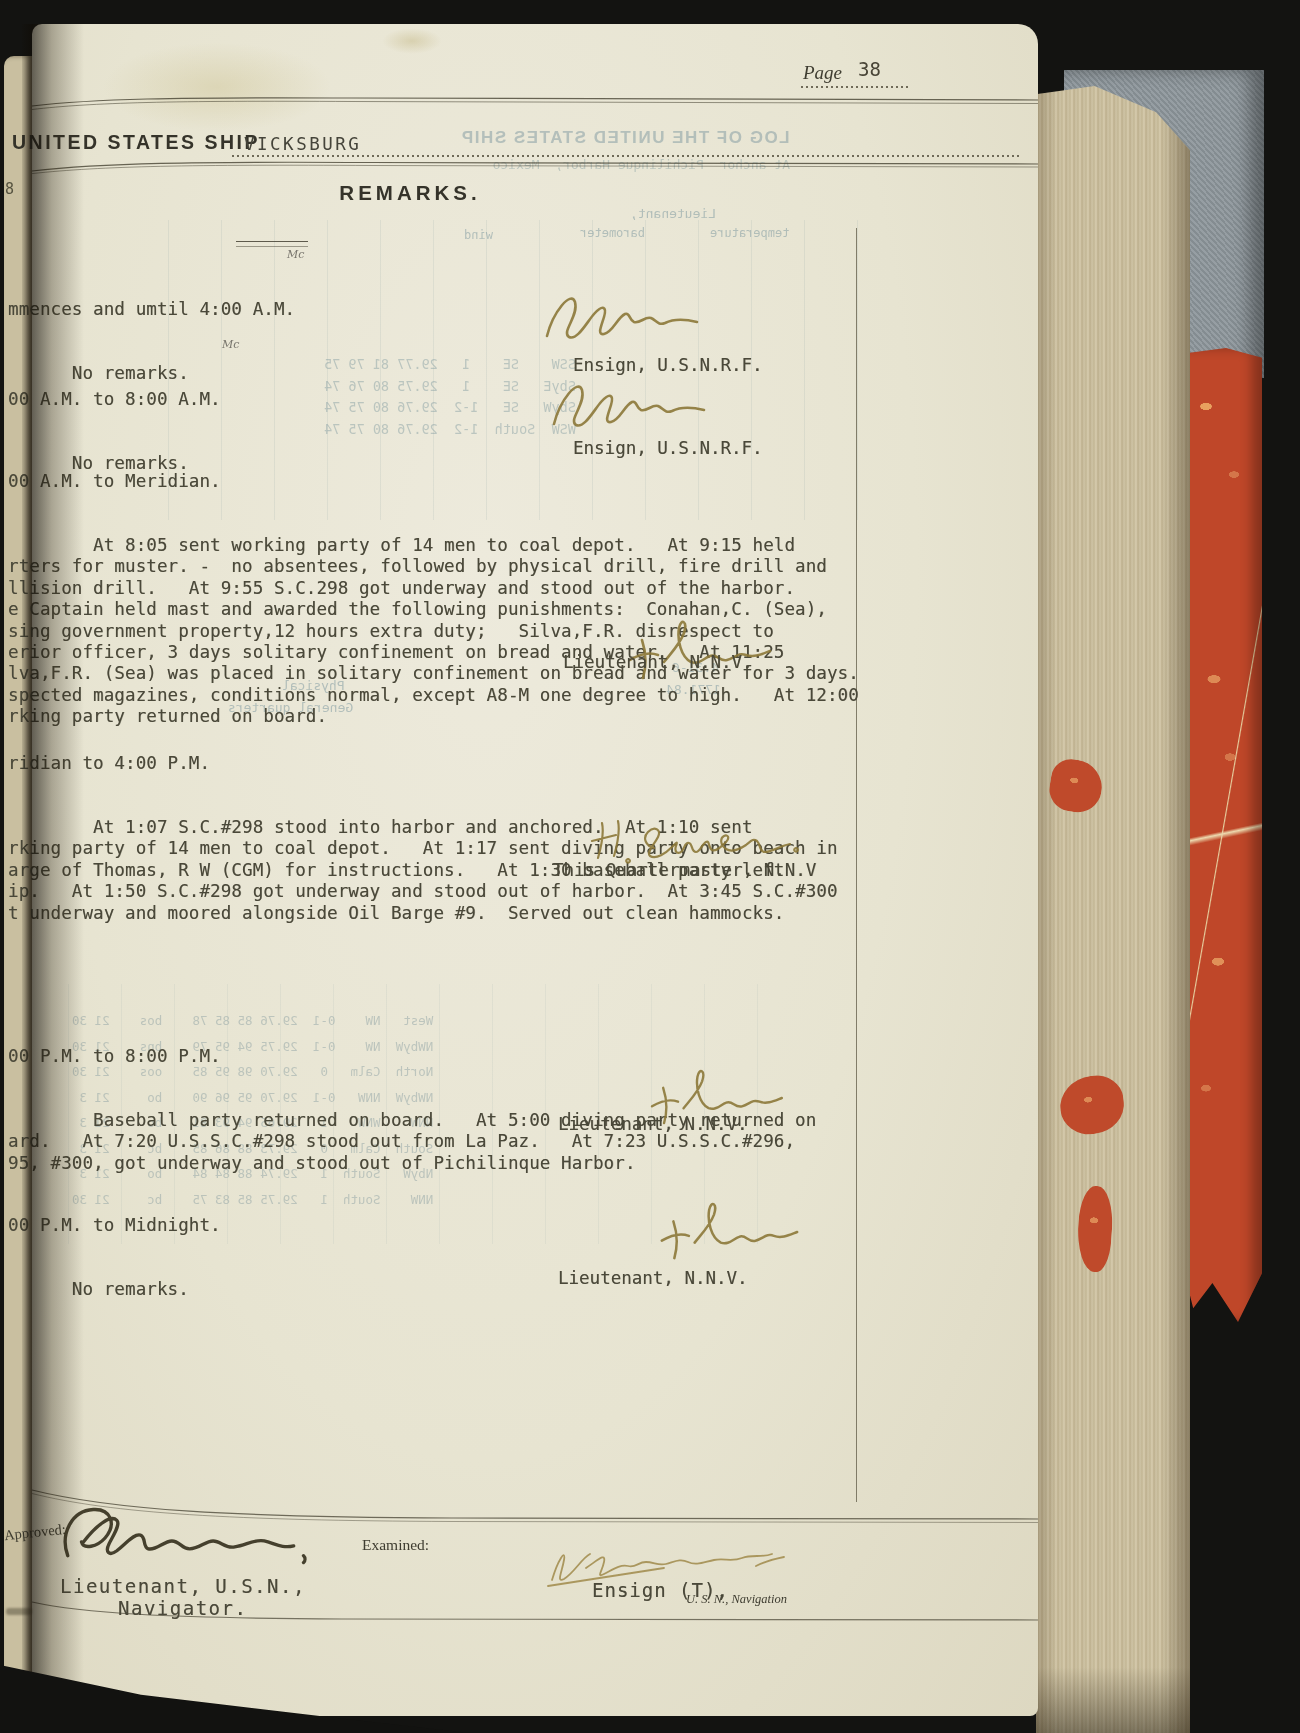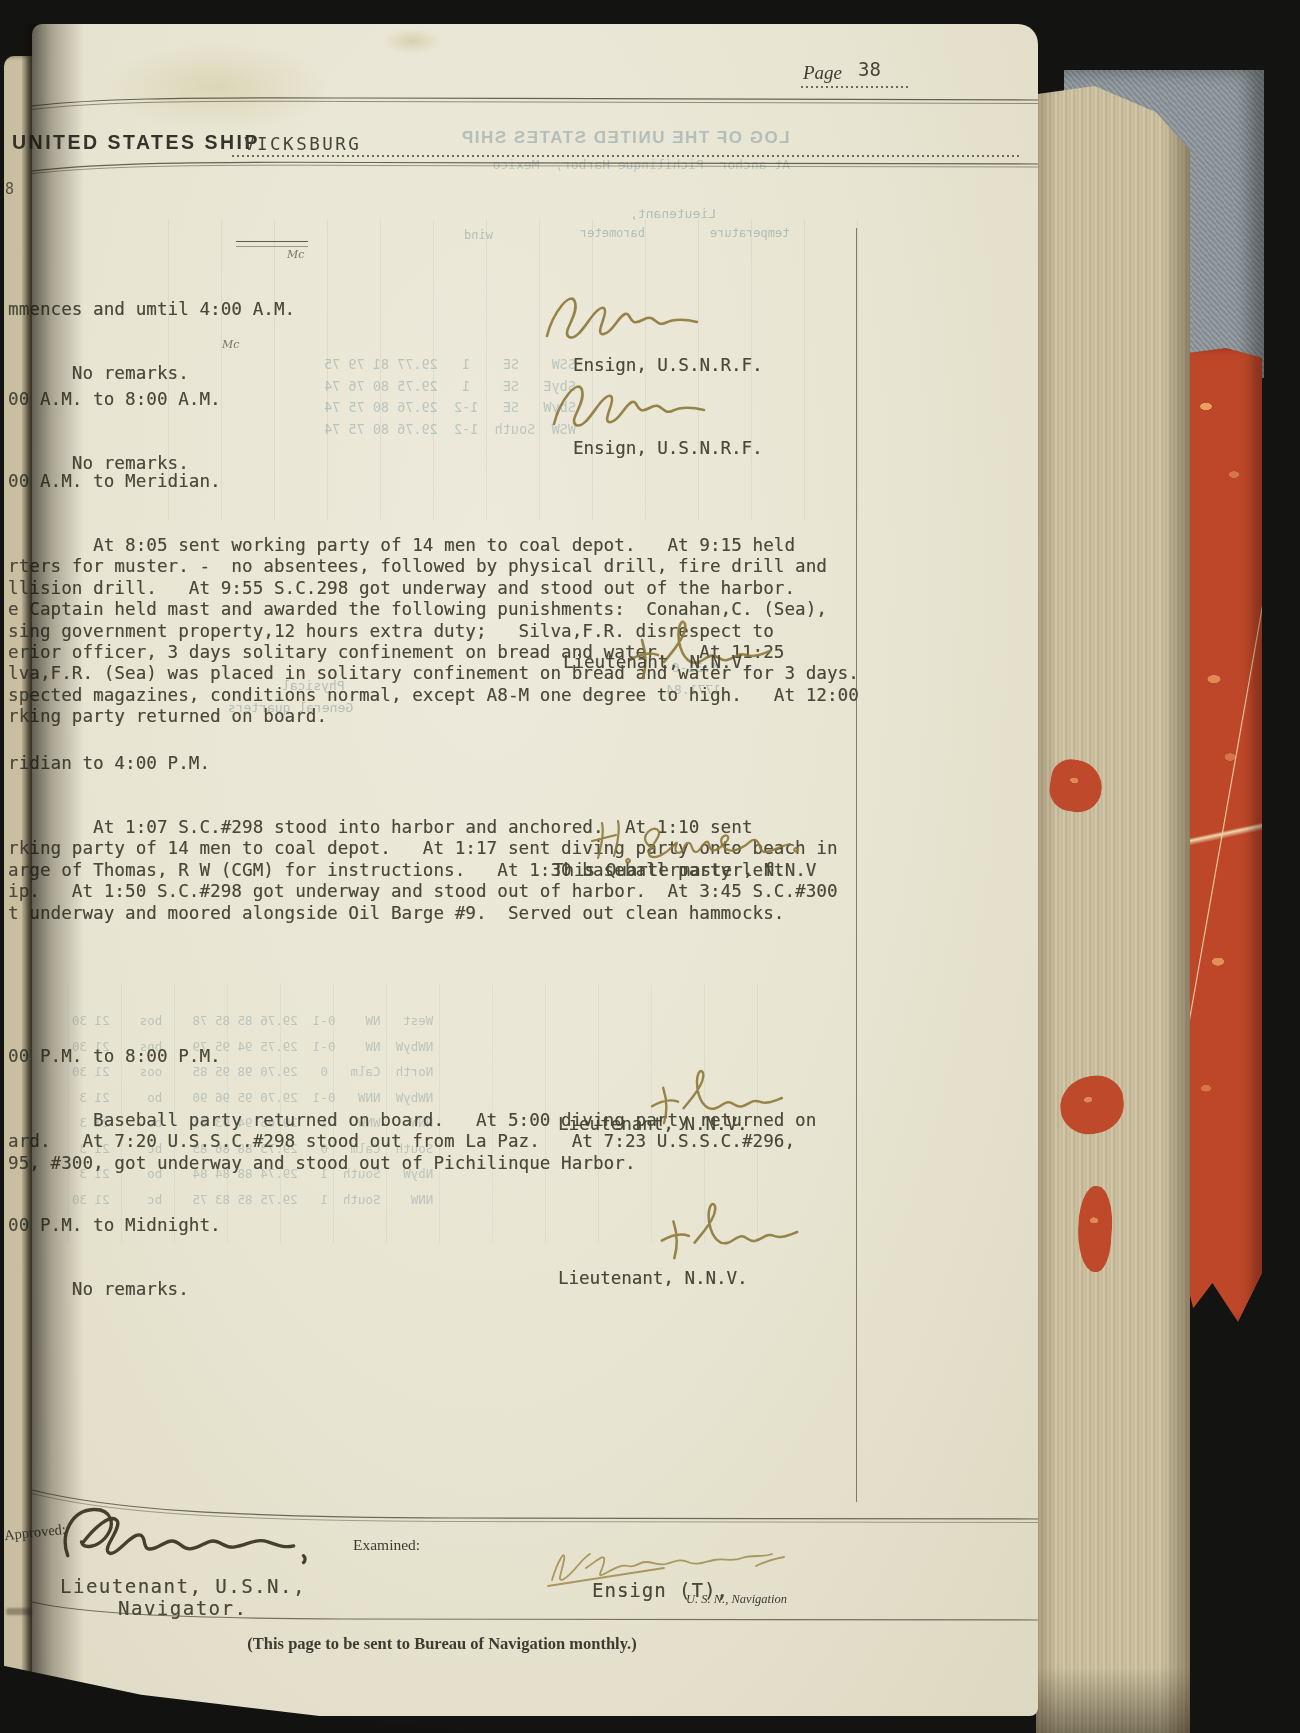--- a/index.html
+++ b/index.html
@@ -115,20 +115,21 @@
 
     <div class="print-bold" style="left:-20px;top:107px;font-size:19.5px;letter-spacing:2.5px;">UNITED STATES SHIP</div>
     <div class="dotline" style="left:200px;top:131px;width:788px;"></div>
     <div style="left:212px;top:110px;font:17.5px 'DejaVu Sans Mono',monospace;letter-spacing:2.5px;color:#45443a;">VICKSBURG</div>
 
     <svg class="sig" width="1006" height="14" viewBox="0 0 1006 14" style="left:0;top:136px;">
       <path d="M0,11 C70,3 160,1.5 340,2.5 L1006,4" fill="none" stroke="rgba(70,66,50,0.8)" stroke-width="1.2"></path>
       <path d="M0,13.6 C70,6 160,4.5 340,5.5 L1006,7" fill="none" stroke="rgba(70,66,50,0.5)" stroke-width="1"></path>
     </svg>
 
+    <div class="print-bold" style="left:128px;top:157px;width:500px;text-align:center;font-size:20.5px;letter-spacing:4px;">REMARKS.</div>
     <div style="left:204px;top:217px;width:72px;height:4px;border-top:1.6px solid rgba(60,56,42,0.8);border-bottom:1px solid rgba(60,56,42,0.45);"></div>
 
     <div class="vline" style="left:824px;top:204px;height:1274px;"></div>
 
     <div class="pencil" style="left:255px;top:224px;">Mc</div>
     <div class="pencil" style="left:190px;top:314px;">Mc</div>
 
     <div class="typed" style="left:-24px;top:232px;">
       <div style="position:relative;">mmences and umtil 4:00 A.M.</div>
       <div style="position:relative;">      No remarks.</div>
@@ -202,28 +203,27 @@
       <path d="M0,7.5 C80,27.5 200,34.5 420,35.5 L1006,36.5" fill="none" stroke="rgba(70,66,50,0.45)" stroke-width="1"></path>
       <path d="M0,116 C50,127 130,132 310,133 L1006,134" fill="none" stroke="rgba(70,66,50,0.7)" stroke-width="1.2"></path>
     </svg>
 
     <div class="serif" style="left:-28px;top:1500px;font-size:14.5px;transform:rotate(-6deg);">Approved:</div>
     <svg class="sig" width="280" height="85" viewBox="0 0 285 85" style="left:20px;top:1472px;">
         <use href="#p-kerdau"></use>
       </svg>
     <div class="sig-title" style="left:28px;top:1552px;font-size:19px;letter-spacing:1.5px;">Lieutenant, U.S.N.,</div>
     <div class="sig-title" style="left:86px;top:1574px;font-size:19px;letter-spacing:1.5px;">Navigator.</div>
-    <div class="serif" style="left:321px;top:1512px;font-size:15.5px;">Examined:</div>
+    <div class="serif" style="left:330px;top:1512px;font-size:15.5px;">Examined:</div>
     <svg class="sig" width="255" height="54" viewBox="0 0 255 54" style="left:512px;top:1514px;">
         <use href="#p-blanquist"></use>
       </svg>
     <div class="sig-title" style="left:524px;top:1556px;font-size:19px;letter-spacing:1px;margin-left:36px;">Ensign (T),</div>
     <div class="serif" style="left:654px;top:1568px;font-style:italic;font-size:12.5px;">U. S. N., Navigation</div>
 
-    <div class="serif" style="left:60px;top:1610px;width:700px;text-align:center;font-weight:bold;font-size:16.5px;">(This page to be sent to Bureau of Navigation monthly.)</div>
     <div class="form-mark" style="left:-26px;top:1584px;"></div>
   </div>
 
   <div class="gutter-shade"></div>
   <div class="corner-black"></div>
 
   <svg width="0" height="0" style="position:absolute;" aria-hidden="true">
     <defs>
       <path id="p-mckee" d="M10,62 C16,38 34,16 38,28 C42,42 24,58 32,63 C40,67 50,48 57,40 C66,30 70,33 67,43 C64,53 60,61 67,60 C76,58 80,44 88,40 C93,38 92,46 97,48 C103,50 108,42 114,44 C119,46 121,52 128,49 C138,44 148,45 160,48" fill="none" stroke="#8c7838" stroke-width="2.6" stroke-linecap="round" opacity="0.9"></path>
       <path id="p-warr" d="M6,50 C16,44 26,42 34,45 M18,30 C22,42 23,54 19,68 M40,52 C48,42 56,34 60,23 C64,11 57,8 55,18 C53,30 57,47 67,52 C75,55 80,48 86,46 C93,43 95,52 103,50 C111,48 114,42 122,45 C130,48 138,44 146,41" fill="none" stroke="#8c7838" stroke-width="2.6" stroke-linecap="round" opacity="0.9"></path>

